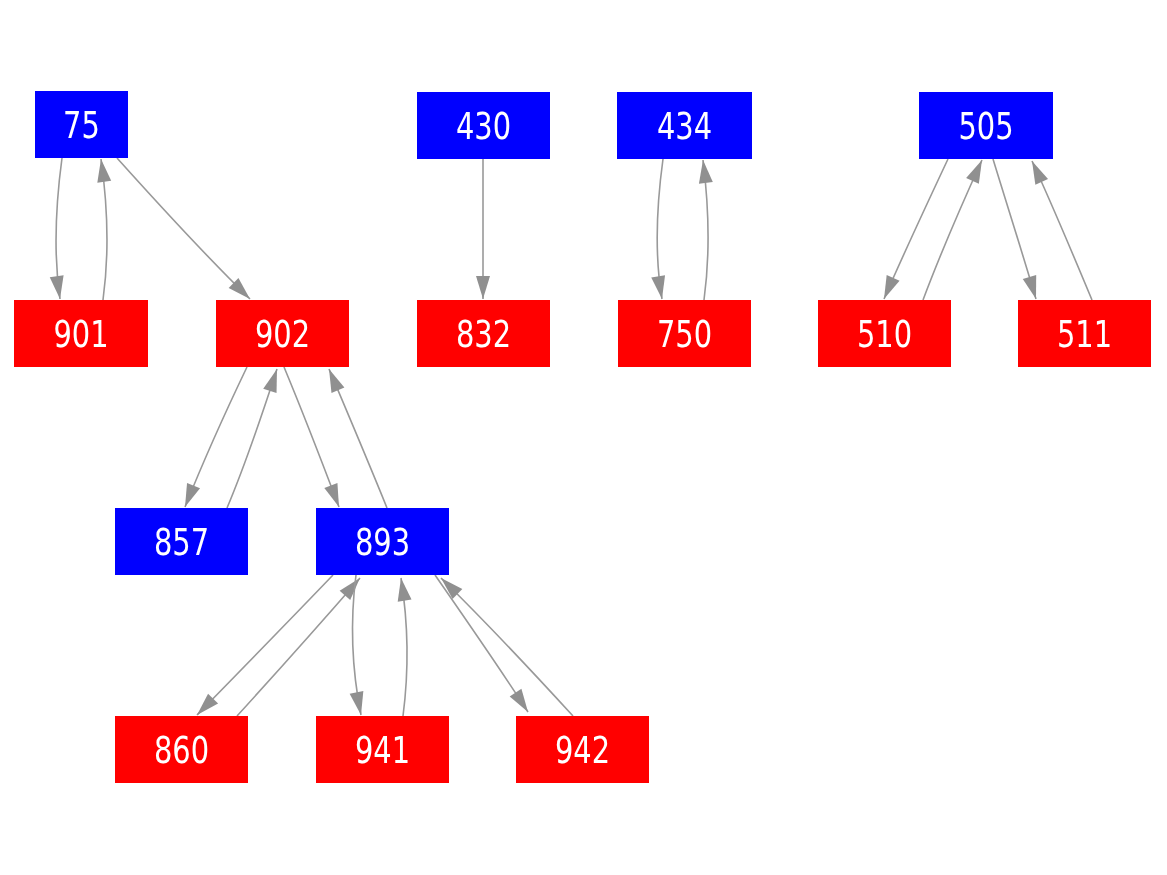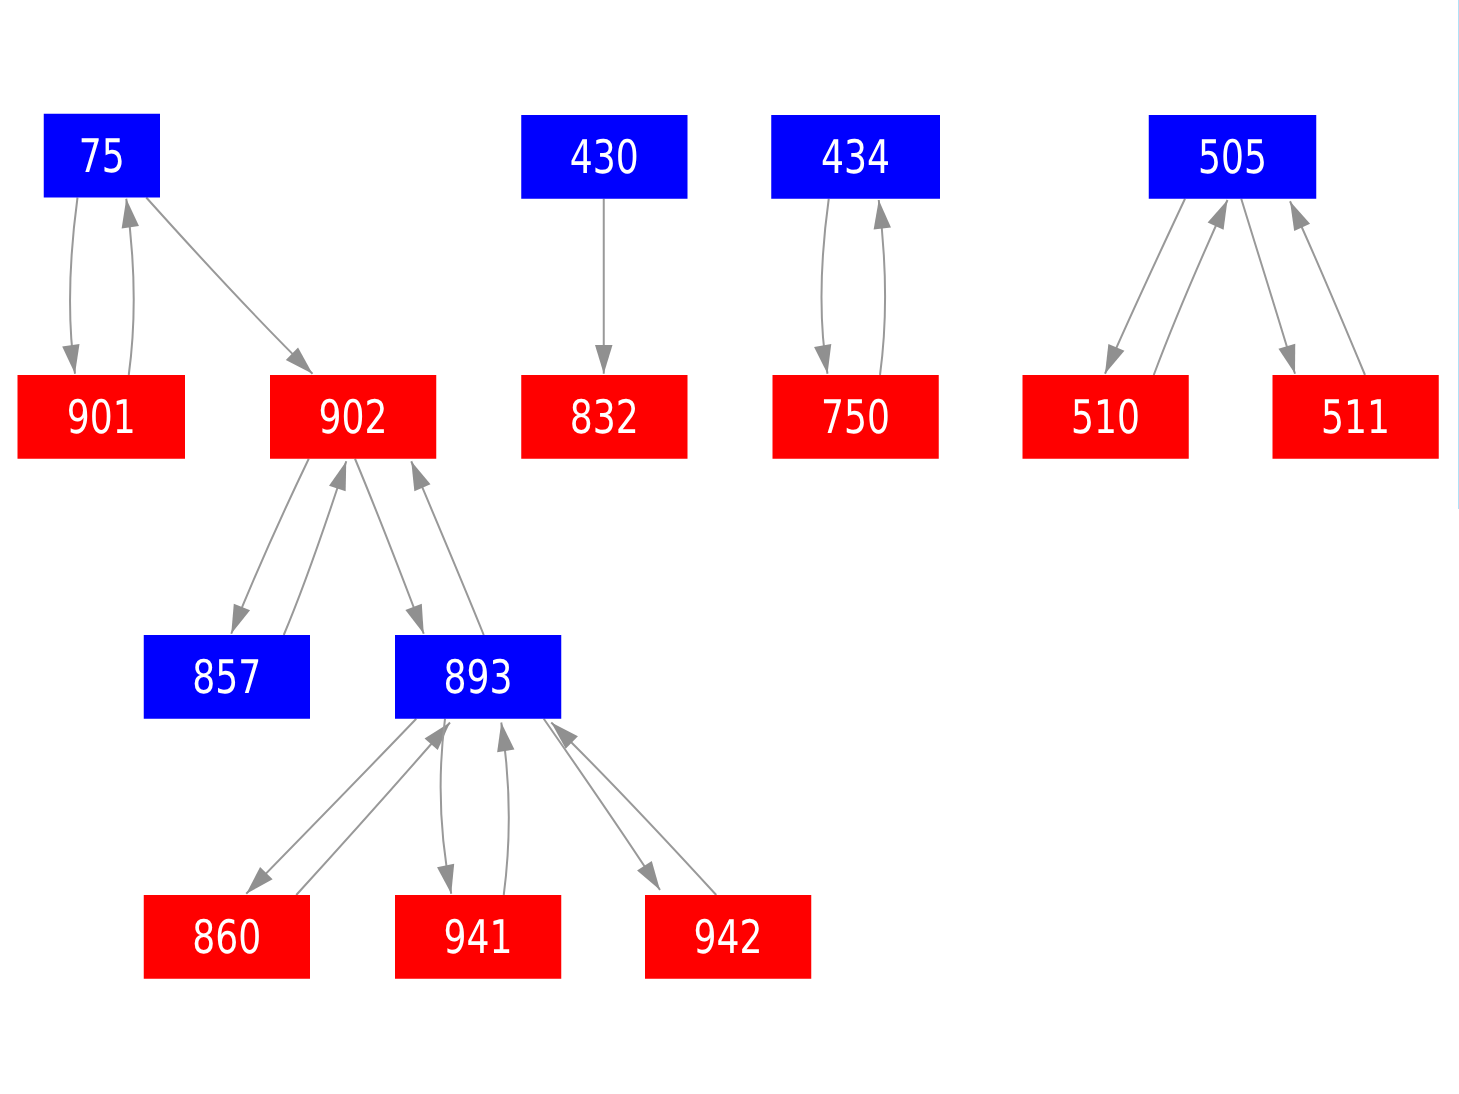--- a/index.html
+++ b/index.html
@@ -5,21 +5,21 @@
   html, body {
     margin: 0;
     padding: 0;
     background: #ffffff;
     font-family: "DejaVu Sans", "Liberation Sans", sans-serif;
   }
   .page {
     position: relative;
     width: 1167px;
     height: 875px;
-    background: #0ea5e9;
+    background: #0f766e;
     overflow: hidden;
   }
   svg text {
     font-family: "DejaVu Sans", "Liberation Sans", sans-serif;
     font-size: 37px;
   }
 </style>
 </head>
 <body>
 

